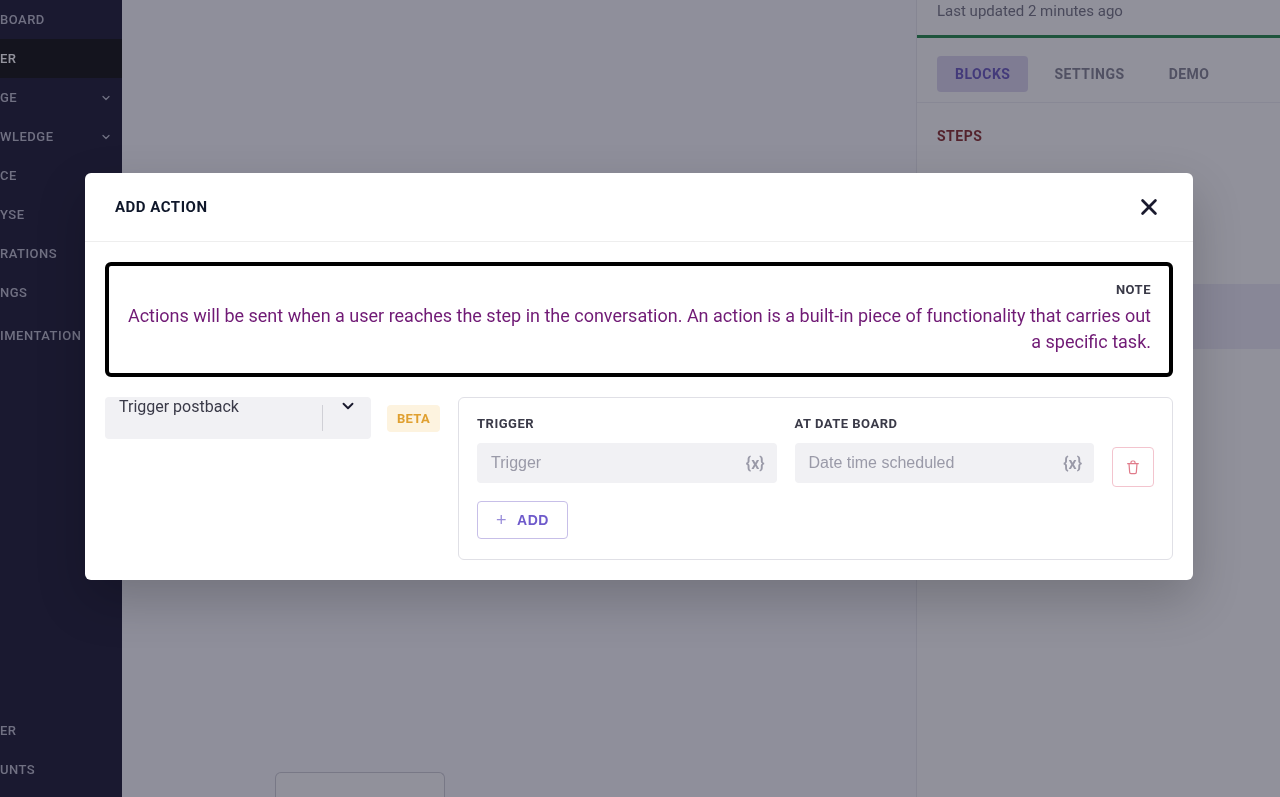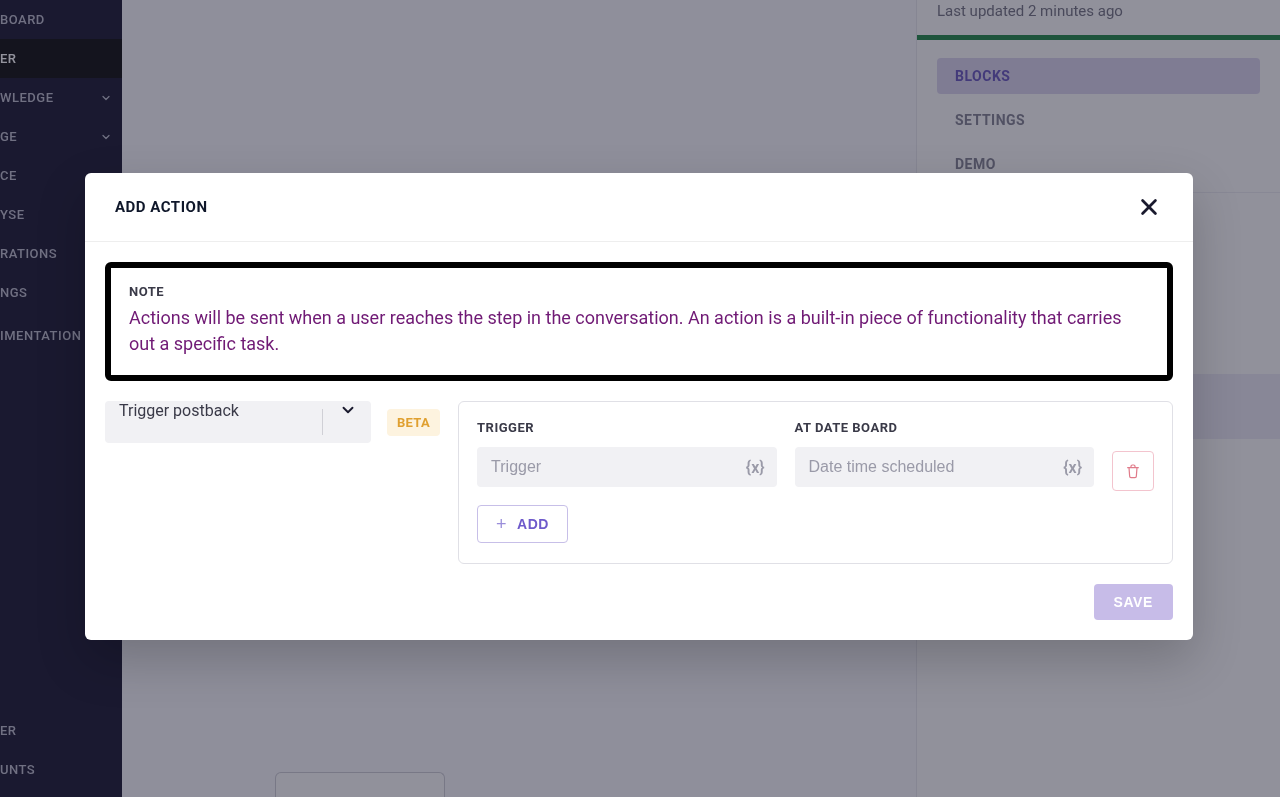--- a/index.html
+++ b/index.html
@@ -69,38 +69,37 @@
       position: absolute;
       right: 0;
       top: 0;
       width: 364px;
       height: 100%;
       background: #fafafa;
       border-left: 1px solid #e5e5ea;
     }
     .right-header {
       padding: 0 20px 15px 20px;
-      border-bottom: 5px solid #15803d;
+      border-bottom: 3px solid #15803d;
     }
     .right-title {
       font-size: 24px;
       font-weight: 700;
       color: #1a1a2e;
     }
     .right-subtitle {
       font-size: 15px;
       color: #6b6b7a;
       margin-top: 2px;
     }
     .tabs {
       display: flex;
       gap: 8px;
       padding: 18px 20px 10px 20px;
       border-bottom: 1px solid #e9e9ee;
-      flex-direction: column;
     }
     .tab {
       padding: 10px 18px;
       font-size: 14px;
       font-weight: 700;
       letter-spacing: 0.5px;
       color: #7a7a8a;
       border-radius: 4px;
       cursor: pointer;
     }
@@ -161,23 +160,24 @@
       height: 28px;
       display: flex;
       align-items: center;
       justify-content: center;
       cursor: pointer;
     }
     .modal-body {
       padding: 20px 20px 20px 20px;
     }
     .note-box {
-      border: 6px solid #000000;
+      border: 4px solid #000000;
       border-radius: 6px;
-      padding: 16px 18px 18px 18px;
+      padding: 16px 18px 18px 12px;
+      text-align: right;
     }
     .note-label {
       font-size: 13px;
       font-weight: 700;
       letter-spacing: 0.5px;
       color: #3a3a48;
       margin-bottom: 6px;
     }
     .note-text {
       font-size: 18px;
@@ -345,29 +345,29 @@
 <body>
 
 <div class="sidebar">
   <div class="sidebar-item">
       <span>BOARD</span>
     </div>
   <div class="sidebar-item active">
       <span>ER</span>
     </div>
   <div class="sidebar-item">
-    <span>WLEDGE</span>
+    <span>GE</span>
     <span class="chevron">
       <svg width="12" height="12" viewBox="0 0 24 24" fill="none">
           <path d="M6 9l6 6 6-6" stroke="#b8b8c8" stroke-width="2.5" stroke-linecap="round" stroke-linejoin="round"></path>
         </svg>
     </span>
   </div>
   <div class="sidebar-item">
-    <span>GE</span>
+    <span>WLEDGE</span>
     <span class="chevron">
       <svg width="12" height="12" viewBox="0 0 24 24" fill="none">
           <path d="M6 9l6 6 6-6" stroke="#b8b8c8" stroke-width="2.5" stroke-linecap="round" stroke-linejoin="round"></path>
         </svg>
     </span>
   </div>
   <div class="sidebar-item">
     <span>CE</span>
     <span class="chevron">
       <svg width="12" height="12" viewBox="0 0 24 24" fill="none">
@@ -486,16 +486,13 @@
           <div class="trash-btn">
             <svg width="16" height="16" viewBox="0 0 24 24" fill="none">
               <path d="M4 7h16M9 7V5a2 2 0 012-2h2a2 2 0 012 2v2M6 7l1 13a2 2 0 002 2h6a2 2 0 002-2l1-13" stroke="#e07b8a" stroke-width="1.8" stroke-linecap="round" stroke-linejoin="round"></path>
             </svg>
           </div>
         </div>
       </div>
     </div>
   </div>
 
-  <div class="modal-footer">
-    <button class="save-btn">SAVE</button>
-  </div>
 </div>
 
 </body></html>

